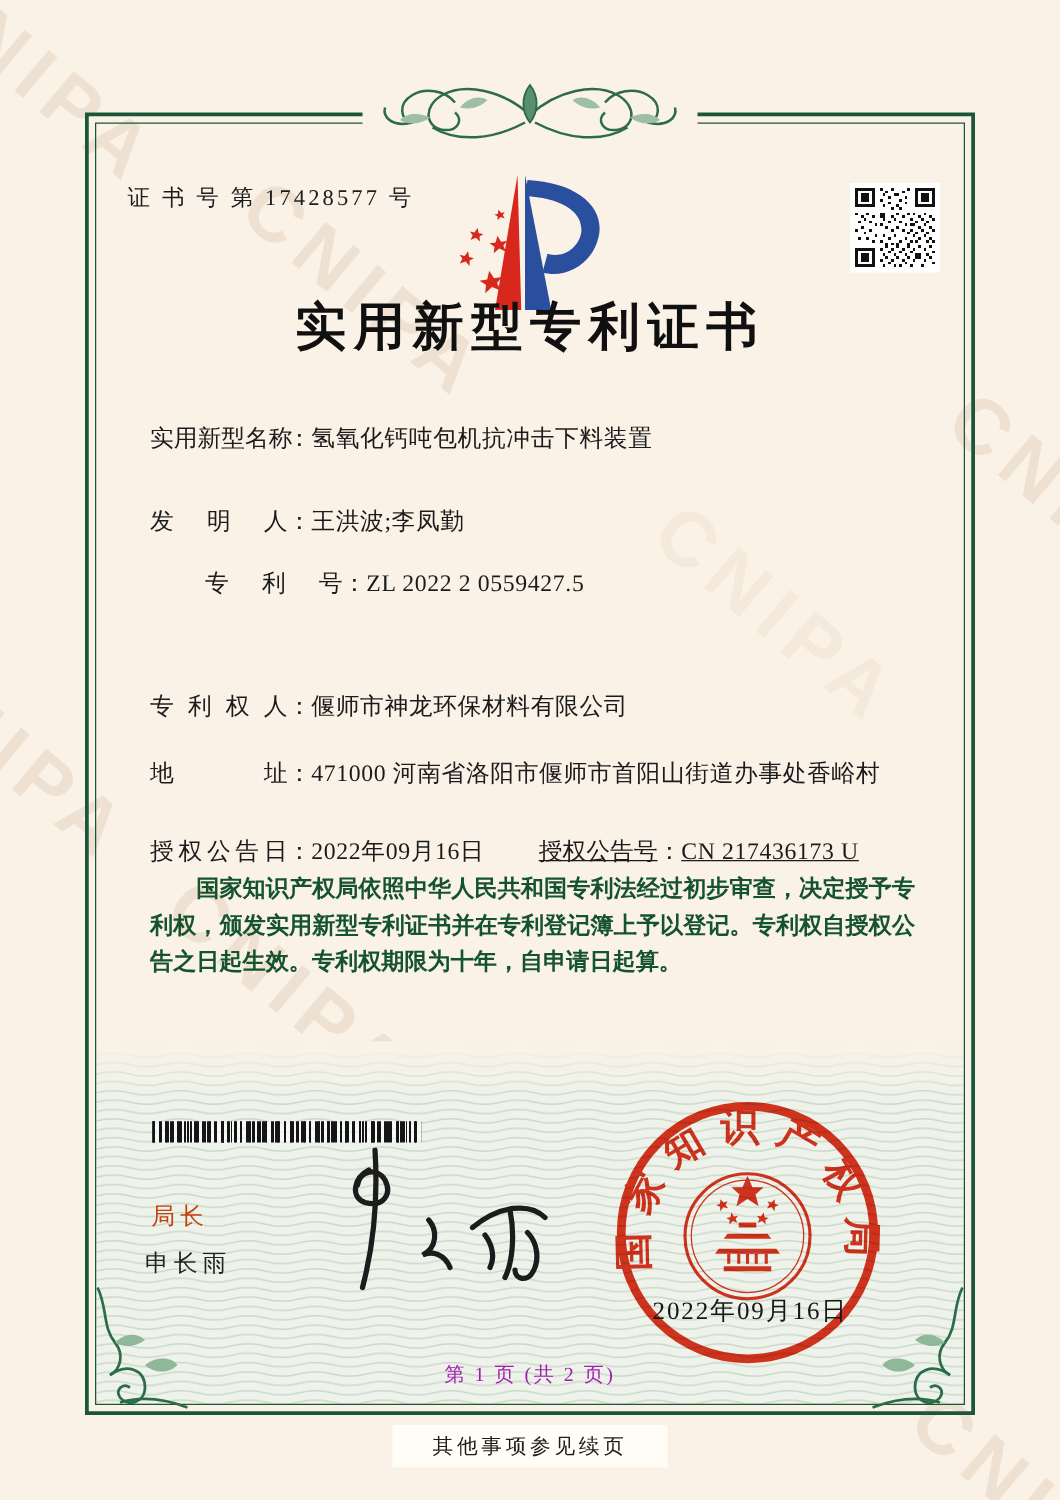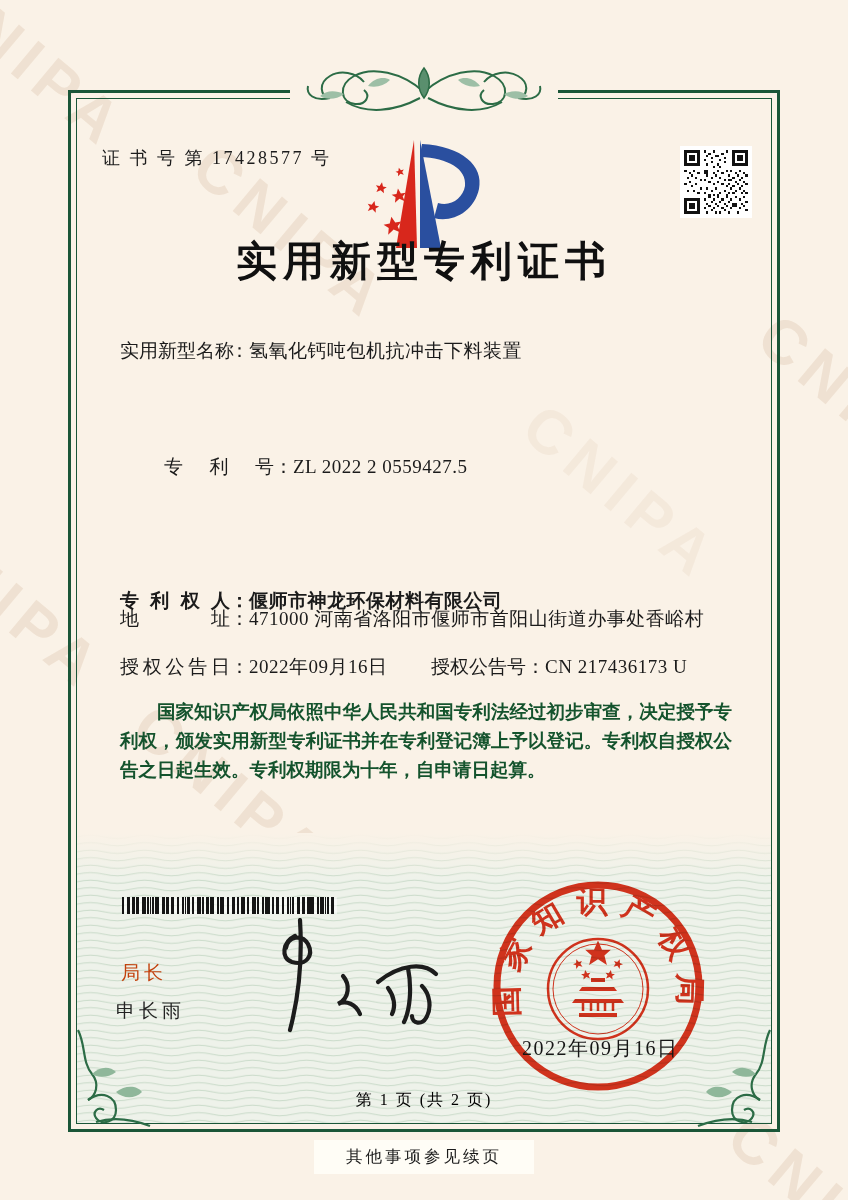--- a/index.html
+++ b/index.html
@@ -53,21 +53,21 @@
       color:#c2410c;z-index:4;}
   .official-name{position:absolute;left:116px;top:998px;font-size:19px;letter-spacing:4px;
       color:#222;z-index:4;}
   .signature{position:absolute;left:240px;top:918px;z-index:5;}
 
   .seal{position:absolute;left:487px;top:875px;z-index:5;mix-blend-mode:multiply;opacity:.95;}
   .seal-date{position:absolute;left:522px;top:1035px;font-size:20px;letter-spacing:1.5px;
       color:#161616;z-index:6;}
 
   .page-info{position:absolute;left:0;top:1090px;width:100%;text-align:center;
-      font-size:16px;letter-spacing:2px;color:#000000;z-index:4;}
+      font-size:16px;letter-spacing:2px;color:#a21caf;z-index:4;}
   .continuation{position:absolute;left:50%;transform:translateX(-50%);top:1140px;
       background:#fffdf6;padding:6px 32px;font-size:16.5px;letter-spacing:3px;color:#1b1b1b;
       z-index:4;}
 </style>
 </head>
 <body>
 
 <div class="page">
 
   <div class="wm" style="left:-38px;top:-42px;">CNIPA</div>
@@ -163,30 +163,33 @@
       M21 9h1v1h-1z M23 10h1v1h-1z M25 9h1v1h-1z M27 10h1v1h-1z M22 12h1v1h-1z M24 11h1v1h-1z M26 12h1v1h-1z M28 11h1v1h-1z M21 13h1v1h-1z M23 14h1v1h-1z M25 13h1v1h-1z M27 14h1v1h-1z M22 16h1v1h-1z M24 15h1v1h-1z M26 16h1v1h-1z M28 15h1v1h-1z M21 17h1v1h-1z M23 18h1v1h-1z M25 17h1v1h-1z M27 18h1v1h-1z M22 19h1v1h-1z M26 19h1v1h-1z M28 19h1v1h-1z
       M9 22h1v1h-1z M11 21h1v1h-1z M13 22h1v1h-1z M15 21h1v1h-1z M17 22h1v1h-1z M19 21h1v1h-1z M21 22h1v1h-1z M23 21h1v1h-1z M25 22h1v1h-1z M27 21h1v1h-1z M10 24h1v1h-1z M12 23h1v1h-1z M14 24h1v1h-1z M16 23h1v1h-1z M18 24h1v1h-1z M20 23h1v1h-1z M22 24h2v2h-2z M26 24h1v1h-1z M28 23h1v1h-1z M9 26h1v1h-1z M11 25h1v1h-1z M13 26h1v1h-1z M15 25h1v1h-1z M17 26h1v1h-1z M19 25h1v1h-1z M21 26h1v1h-1z M25 26h1v1h-1z M27 25h1v1h-1z M10 28h1v1h-1z M14 28h1v1h-1z M18 27h1v1h-1z M12 27h1v1h-1z M16 28h1v1h-1z M20 28h1v1h-1z M24 28h1v1h-1z M28 27h1v1h-1z"></path>
     </g>
   </svg>
 
   <div class="title">实用新型专利证书</div>
 
   <div class="field-row" style="top:338px;">
     <span class="f-label">实用新型名称</span><span class="f-colon">：</span><span class="f-value">氢氧化钙吨包机抗冲击下料装置</span>
   </div>
+  <div class="field-row" style="top:404px;">
+    <span class="f-label">发明人</span><span class="f-colon">：</span><span class="f-value">王洪波;李凤勤</span>
+  </div>
   <div class="field-row" style="top:454px;margin-left:44px;">
     <span class="f-label">专利号</span><span class="f-colon">：</span><span class="f-value">ZL 2022 2 0559427.5</span>
   </div>
-  <div class="field-row" style="top:588px;font-weight:bold;">
+  <div class="field-row" style="top:552px;">
     <span class="f-label">专利权人</span><span class="f-colon">：</span><span class="f-value">偃师市神龙环保材料有限公司</span>
   </div>
   <div class="field-row" style="top:606px;">
     <span class="f-label">地址</span><span class="f-colon">：</span><span class="f-value">471000 河南省洛阳市偃师市首阳山街道办事处香峪村</span>
   </div>
-  <div class="field-row" style="top:654px;">
+  <div class="field-row" style="top:668px;text-decoration:underline;">
     <span class="f-label">授权公告日</span><span class="f-colon">：</span><span class="f-value-fixed">2022年09月16日</span><span>授权公告号</span><span class="f-colon">：</span><span class="f-value">CN 217436173 U</span>
   </div>
 
   <div class="paragraphs">
     <p>国家知识产权局依照中华人民共和国专利法经过初步审查，决定授予专利权，颁发实用新型专利证书并在专利登记簿上予以登记。专利权自授权公告之日起生效。专利权期限为十年，自申请日起算。</p>
   </div>
 
   <div class="barcode"></div>
 
   <div class="official-title">局长</div>

